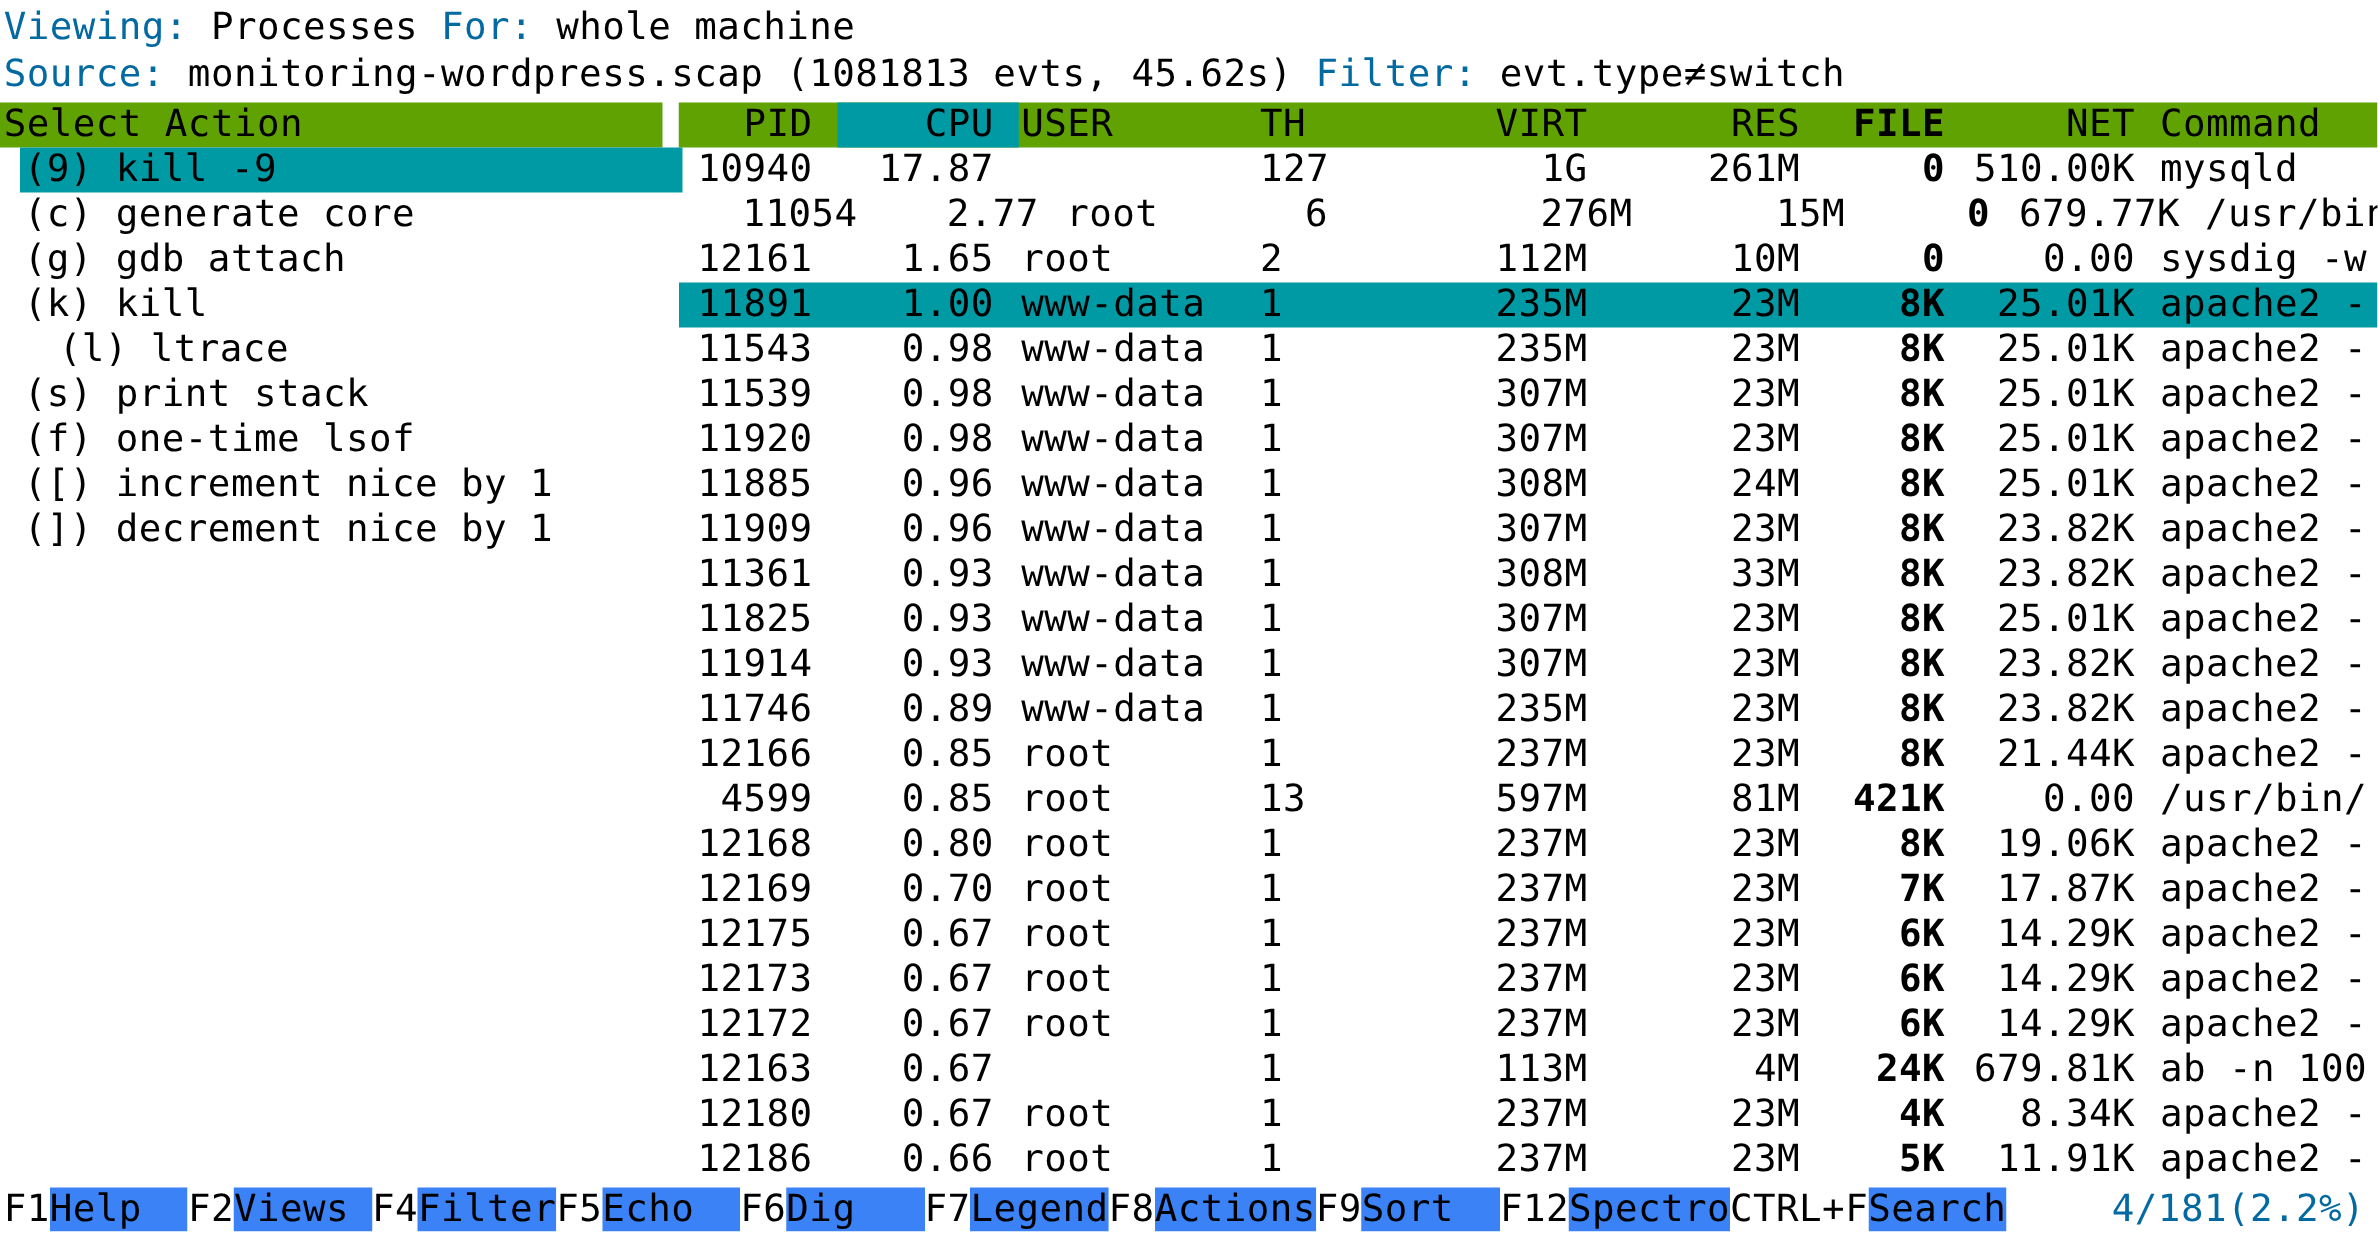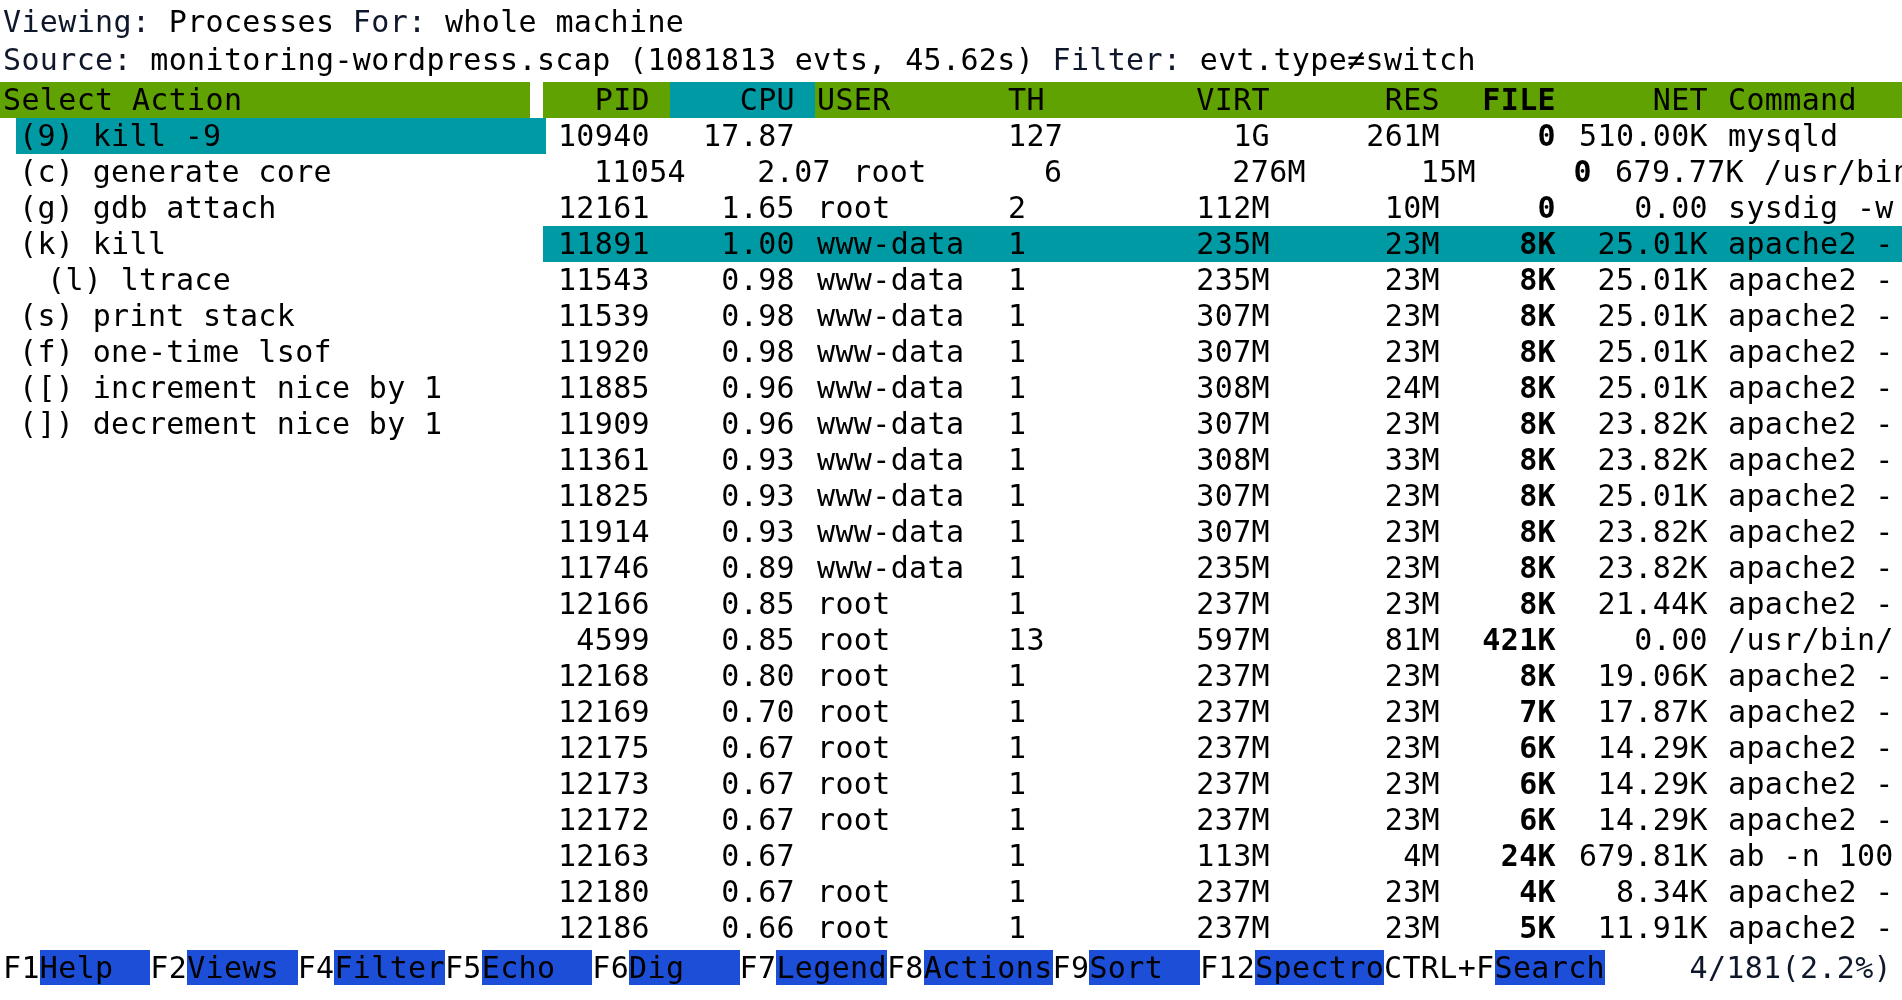--- a/index.html
+++ b/index.html
@@ -2,21 +2,21 @@
 <html><head>
 <meta charset="utf-8">
 <style>
   html,body{margin:0;padding:0;overflow:hidden;}
   body{
     width:1902px;height:1000px;background:#ffffff;position:relative;
     font-family:"DejaVu Sans Mono","Liberation Mono",monospace;
     font-size:30px;color:#000;letter-spacing:0.35px;
   }
   .line{position:absolute;height:36px;line-height:36px;white-space:pre;}
-  .cyan{color:#0f172a;}
+  .cyan{color:#0369a1;}
   .bar{position:absolute;height:36px;}
   .green-bg{background:#5fa202;}
   .teal-bg{background:#009aa5;}
   
   .mrow{position:absolute;left:16px;width:530px;height:36px;line-height:36px;
         padding-left:3px;box-sizing:border-box;white-space:pre;}
   .mrow.sel{background:#009aa5;}
   
   .prow{position:absolute;left:0;width:1902px;height:36px;}
   .prow.sel{background:linear-gradient(to right,transparent 543px,#009aa5 543px);}
@@ -27,21 +27,21 @@
   .c-th  {left:1008px;width:94px;}
   .c-virt{left:1140px;width:130px;text-align:right;}
   .c-res {left:1310px;width:130px;text-align:right;}
   .c-file{left:1450px;width:106px;text-align:right;font-weight:bold;}
   .c-net {left:1570px;width:138px;text-align:right;}
   .c-cmd {left:1728px;width:174px;overflow:hidden;}
   .hdrtxt{z-index:3;}
   
   .fbar{position:absolute;left:3px;top:950px;height:36px;line-height:36px;white-space:pre;}
   .fkey{background:#ffffff;color:#000;}
-  .flabel{background:#1d4ed8;color:#000;}
+  .flabel{background:#3b82f6;color:#000;}
   .counter{position:absolute;top:950px;right:10px;height:36px;line-height:36px;}
 </style>
 </head>
 <body>
 
 <div class="line" style="left:3px;top:4px"><span class="cyan">Viewing: </span><span>Processes </span><span class="cyan">For: </span><span>whole machine</span></div>
 
 <div class="line" style="left:3px;top:42px"><span class="cyan">Source: </span><span>monitoring-wordpress.scap (1081813 evts, 45.62s) </span><span class="cyan">Filter: </span><span>evt.type≠switch</span></div>
 
 <div class="bar green-bg" style="left:0;top:82px;width:530px"></div>
@@ -79,21 +79,21 @@
       <span class="cell c-user"></span>
       <span class="cell c-th">127</span>
       <span class="cell c-virt">1G</span>
       <span class="cell c-res">261M</span>
       <span class="cell c-file">0</span>
       <span class="cell c-net">510.00K</span>
       <span class="cell c-cmd">mysqld</span>
     </div>
     <div class="prow" style="top: 154px; margin-left: 36px;">
       <span class="cell c-pid">11054</span>
-      <span class="cell c-cpu">2.07</span>
+      <span class="cell c-cpu">2.77</span>
       <span class="cell c-user">root</span>
       <span class="cell c-th">6</span>
       <span class="cell c-virt">276M</span>
       <span class="cell c-res">15M</span>
       <span class="cell c-file">0</span>
       <span class="cell c-net">679.77K</span>
       <span class="cell c-cmd">/usr/bin/</span>
     </div>
     <div class="prow" style="top: 190px;">
       <span class="cell c-pid">12161</span>

